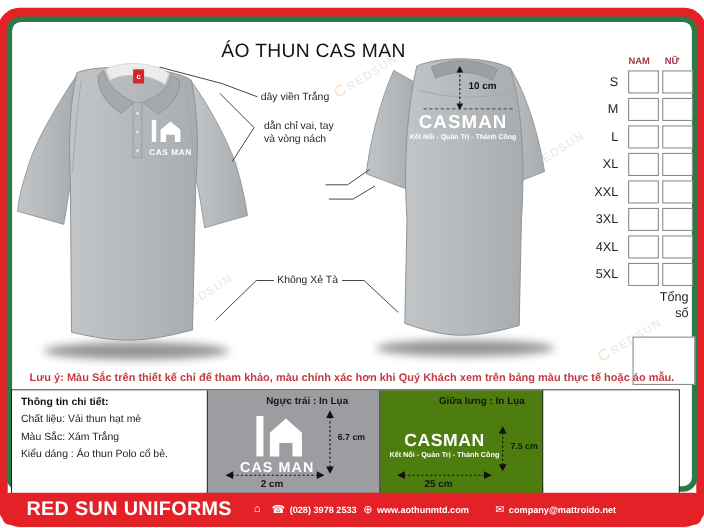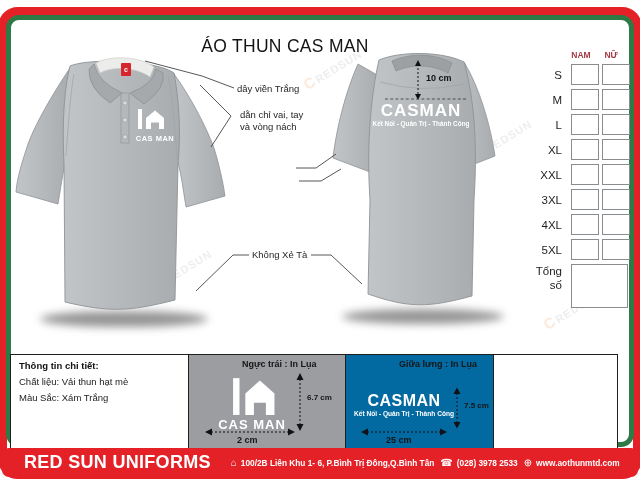--- a/index.html
+++ b/index.html
@@ -29,33 +29,33 @@
   .ann-center{text-align:center;}
   .overlay{position:absolute;left:0;top:0;pointer-events:none;}
   
   .size-table{position:absolute;left:520px;top:50px;width:112px;}
   .size-head{display:flex;margin-bottom:4px;font-size:8.5px;font-weight:bold;color:#a43a44;align-items:flex-end;}
   .size-head .sp{width:46px;}
   .size-head .hc{width:30px;text-align:center;}
   .size-row{display:flex;align-items:center;height:21px;margin-bottom:4px;}
   .size-lab{flex:0 0 42px;text-align:right;padding-right:6px;font-size:11.5px;color:#1e1e1e;}
   .size-box{width:26px;height:19px;border:1.3px solid #8a8d90;background:#fff;margin-left:3px;}
-  .total-row{display:flex;align-items:flex-start;margin-top:2px;}
+  .total-row{display:flex;align-items:flex-end;margin-top:2px;flex-direction:column;}
   .total-lab{flex:0 0 42px;text-align:right;padding-right:6px;font-size:11.5px;color:#1e1e1e;line-height:14px;}
   .total-box{width:55px;height:42px;border:1.3px solid #8a8d90;background:#fff;margin-left:3px;}
   
   .note{position:absolute;left:14px;top:338px;width:612px;text-align:center;
         font-size:10px;font-weight:bold;color:#c43b43;}
   
   .spec-strip{position:absolute;left:10px;top:354px;width:608px;height:115px;
               border:1.5px solid #1f1f1f;display:flex;box-sizing:border-box;align-items:center;}
   .spec-cell{position:relative;box-sizing:border-box;height:100%;}
   .spec-left{width:178px;border-right:1.5px solid #1f1f1f;background:#fff;padding:5px 8px;}
   .spec-chest{width:157px;border-right:1.5px solid #1f1f1f;background:#9b9da0;}
-  .spec-backp{width:148px;border-right:1.5px solid #1f1f1f;background:#0369a1;}
+  .spec-backp{width:148px;border-right:1.5px solid #1f1f1f;background:#4d7c0f;}
   .spec-empty{flex:1;background:#fff;}
   .d-head{font-size:9.5px;font-weight:bold;color:#111;margin-bottom:5px;}
   .d-line{font-size:9.5px;color:#222;margin-bottom:4.5px;}
   .p-head{position:absolute;left:7px;top:4px;font-size:9px;font-weight:bold;color:#161616;padding-left:46px;}
   .p-meas{position:absolute;font-size:8px;font-weight:bold;color:#161616;}
   .p-logo-chest{position:absolute;left:8px;top:62px;width:110px;text-align:center;
                 font-size:13px;font-weight:bold;color:#fff;letter-spacing:1px;}
   .p-logo-back{position:absolute;left:6px;top:37px;width:104px;text-align:center;
                font-size:16px;font-weight:900;color:#fff;letter-spacing:.5px;}
   .p-tag-back{position:absolute;left:0px;top:55px;width:116px;text-align:center;
@@ -208,26 +208,28 @@
       </div>
     <div class="total-row">
       <div class="total-lab">
         <div>Tổng</div>
         <div>số</div>
       </div>
       <div class="total-box"></div>
     </div>
   </div>
 
+  <div class="note">Lưu ý: Màu Sắc trên thiết kế chỉ để tham khảo, màu chính xác hơn khi Quý Khách xem trên bảng màu thực tế hoặc áo mẫu.</div>
 
   <div class="spec-strip">
     <div class="spec-cell spec-left">
       <div class="d-head">Thông tin chi tiết:</div>
       <div class="d-line">Chất liệu: Vải thun hạt mè</div>
       <div class="d-line">Màu Sắc: Xám Trắng</div>
+      <div class="d-line">Kiểu dáng : Áo thun Polo cổ bẻ.</div>
     </div>
 
     <div class="spec-cell spec-chest">
       <div class="p-head">Ngực trái : In Lụa</div>
       <svg width="46" height="42" viewBox="0 0 30 27" style="position:absolute;left:41px;top:19px;">
         <rect x="2" y="2.5" width="4.2" height="24" fill="#fff"></rect>
         <path d="M10,26.5 V12.5 L19.5,4 L29,12.5 V26.5 H23.4 V18.5 H15.6 V26.5 Z" fill="#fff"></path>
       </svg>
       <div class="p-logo-chest">CAS MAN</div>
       <svg width="10" height="60" style="position:absolute;left:106px;top:17px;">
@@ -261,21 +263,20 @@
       </svg>
       <div class="p-meas" style="left:40px;top:80px;font-size:9px;">25 cm</div>
     </div>
 
     <div class="spec-cell spec-empty"></div>
   </div>
 
   <div class="footer">
     <div class="f-brand">RED SUN UNIFORMS</div>
     <span class="f-ic">⌂</span>
-    <span class="f-txt">100/2B Liên Khu 1- 6, P.Bình Trị Đông,Q.Bình Tân</span>
     <span class="f-ic">☎</span>
     <span class="f-txt">(028) 3978 2533</span>
     <span class="f-ic">⊕</span>
     <span class="f-txt">www.aothunmtd.com</span>
     <span class="f-ic" style="margin-left:24px;">✉</span>
     <span class="f-txt">company@mattroido.net</span>
   </div>
 
 </div>
 

